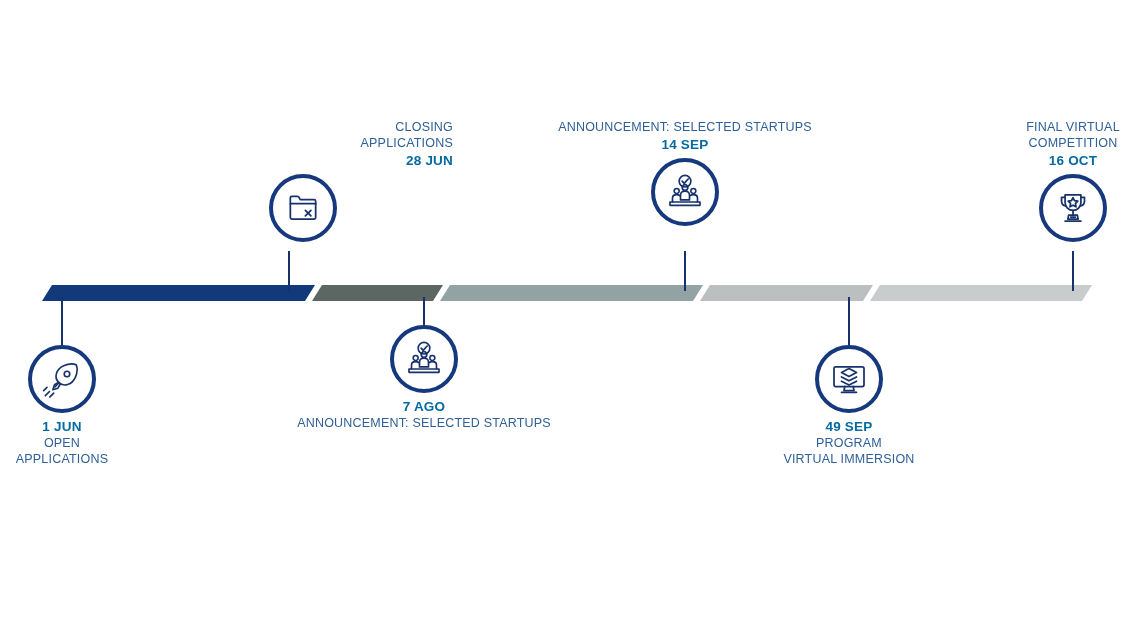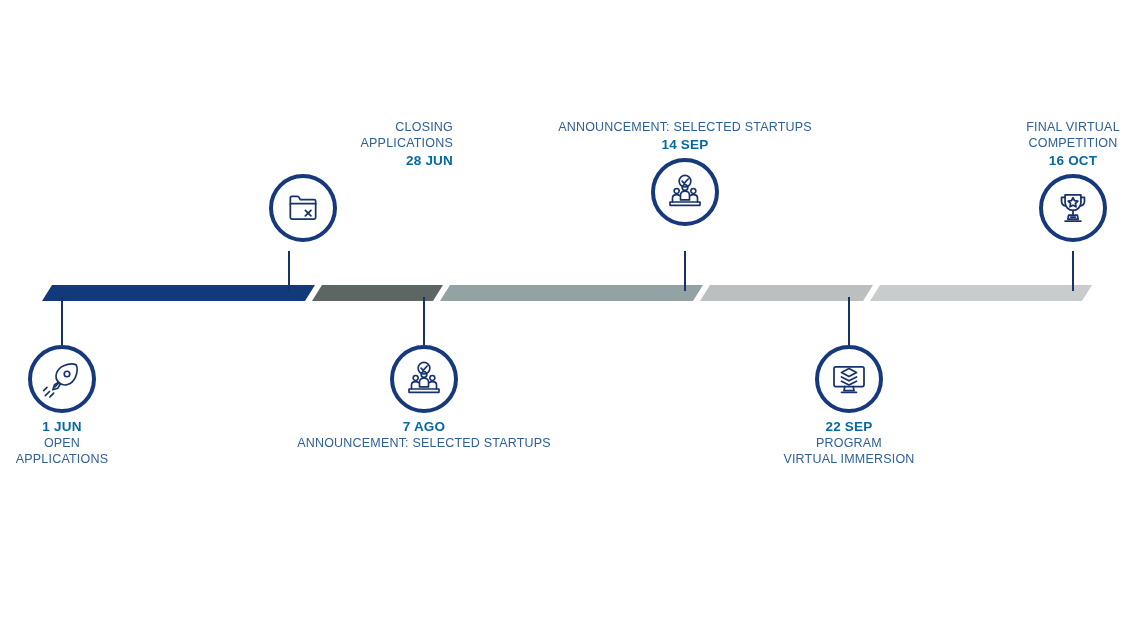--- a/index.html
+++ b/index.html
@@ -92,21 +92,21 @@
         <svg width="38" height="38" viewBox="0 0 48 48" fill="none" stroke="#17326b" stroke-width="2.2" stroke-linecap="round" stroke-linejoin="round">
           <path d="M8 15 L8 11 C8 10 8.8 9.2 9.8 9.2 L17 9.2 C18 9.2 18.6 9.7 19 10.5 L20.5 13.5 L38 13.5 C39.1 13.5 40 14.4 40 15.5 L40 36 C40 37.1 39.1 38 38 38 L10 38 C8.9 38 8 37.1 8 36 Z"></path>
           <path d="M8 18.5 L40 18.5"></path>
           <path d="M27 27 L34 34"></path>
           <path d="M34 27 L27 34"></path>
         </svg>
       </span>
     </div>
   </div>
 
-  <div class="milestone bottom" style="left:424px;top:345px;">
+  <div class="milestone bottom" style="left:424px;top:325px;">
     <div class="circle">
       <span>
         <svg width="40" height="40" viewBox="0 0 48 48" fill="none" stroke="#17326b" stroke-width="2" stroke-linecap="round" stroke-linejoin="round">
           <circle cx="24" cy="11" r="7"></circle>
           <path d="M20.5 11 L23 13.6 L27.8 8.4"></path>
 
           <path d="M24 22 a3.4 3.4 0 1 0 0 -6.8 a3.4 3.4 0 1 0 0 6.8" fill="none"></path>
           <path d="M18.6 33.5 L18.6 27.5 C18.6 24.9 20.9 23 24 23 C27.1 23 29.4 24.9 29.4 27.5 L29.4 33.5 Z"></path>
 
           <path d="M14 25.8 a3 3 0 1 0 0 -6 a3 3 0 1 0 0 6" fill="none"></path>
@@ -149,21 +149,21 @@
         <svg width="40" height="40" viewBox="0 0 48 48" fill="none" stroke="#17326b" stroke-width="2.1" stroke-linecap="round" stroke-linejoin="round">
           <path d="M6 11.5 C6 10.4 6.9 9.5 8 9.5 L40 9.5 C41.1 9.5 42 10.4 42 11.5 L42 31 C42 32.1 41.1 33 40 33 L8 33 C6.9 33 6 32.1 6 31 Z"></path>
           <path d="M19 33 L18 38 L30 38 L29 33"></path>
           <path d="M15 40 L33 40"></path>
           <path d="M24 11.5 L33 16.2 L24 20.9 L15 16.2 Z"></path>
           <path d="M15 21.5 L24 26.2 L33 21.5"></path>
           <path d="M15 26.6 L24 31.3 L33 26.6"></path>
         </svg>
       </span>
     </div>
-    <div class="date">22 SEP</div>
+    <div class="date">49 SEP</div>
     <div class="label">PROGRAM</div>
     <div class="label">VIRTUAL IMMERSION</div>
   </div>
 
   <div class="milestone top" style="left:1073px;top:120px;">
     <div class="label">FINAL VIRTUAL</div>
     <div class="label">COMPETITION</div>
     <div class="date">16 OCT</div>
     <div class="circle">
       <span>

